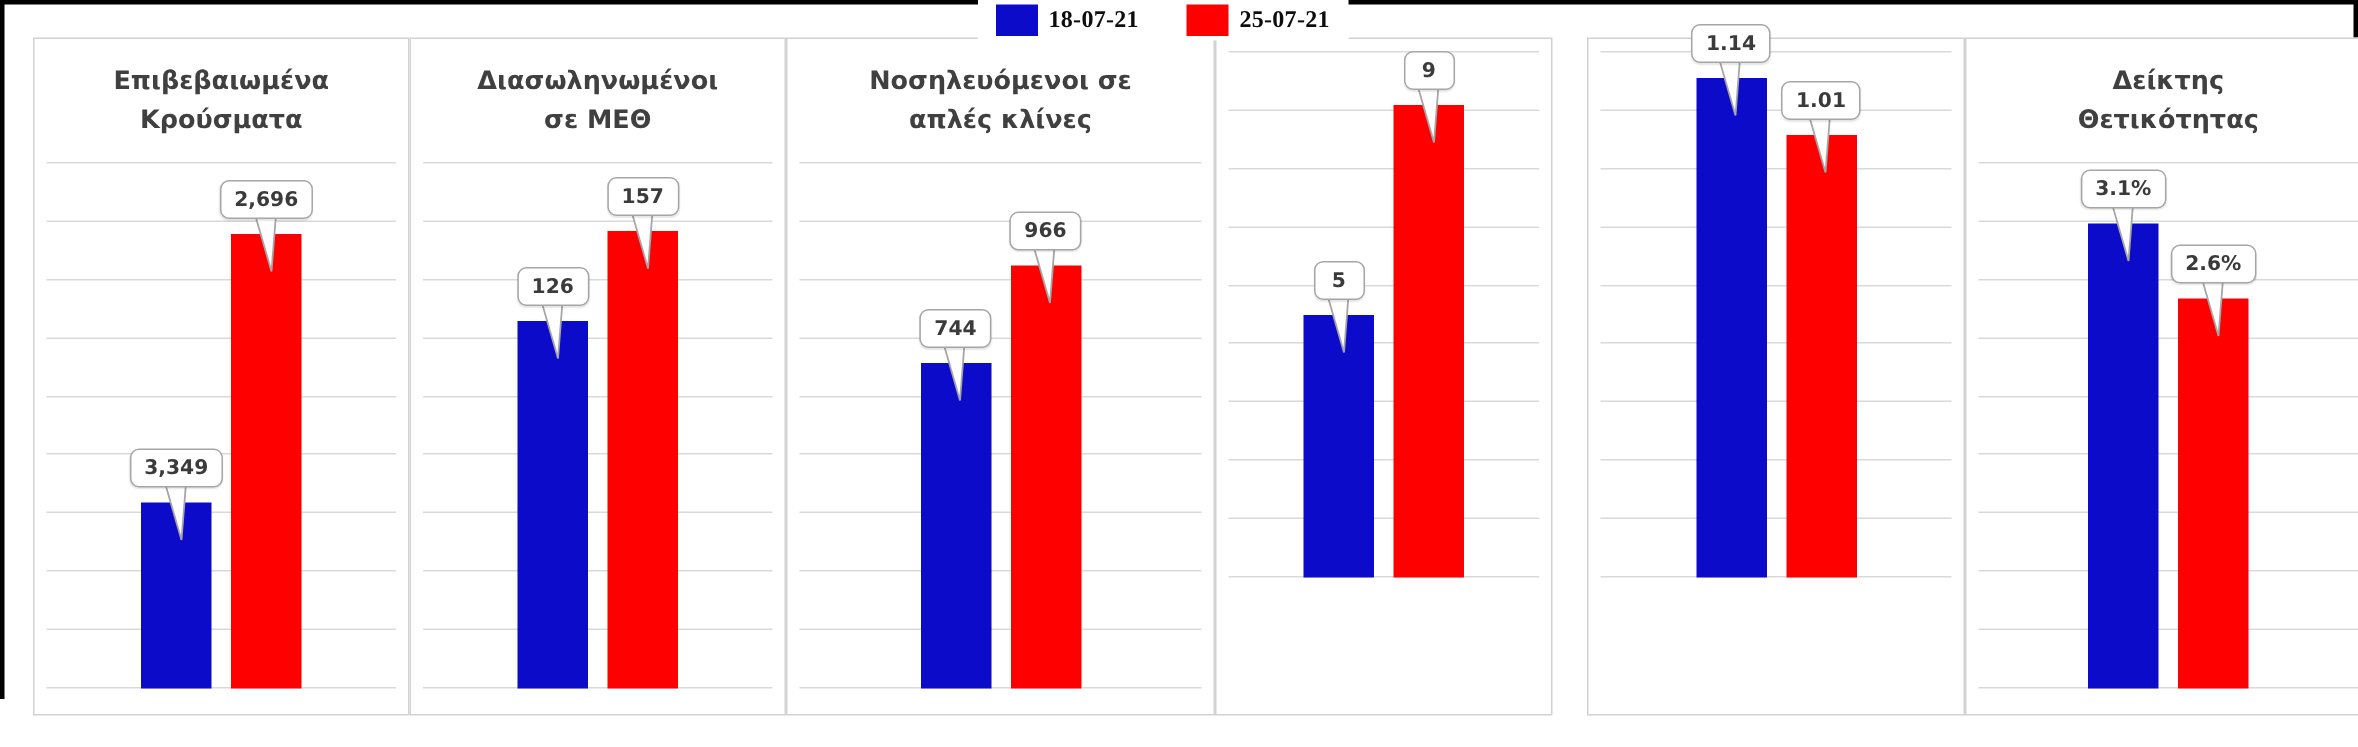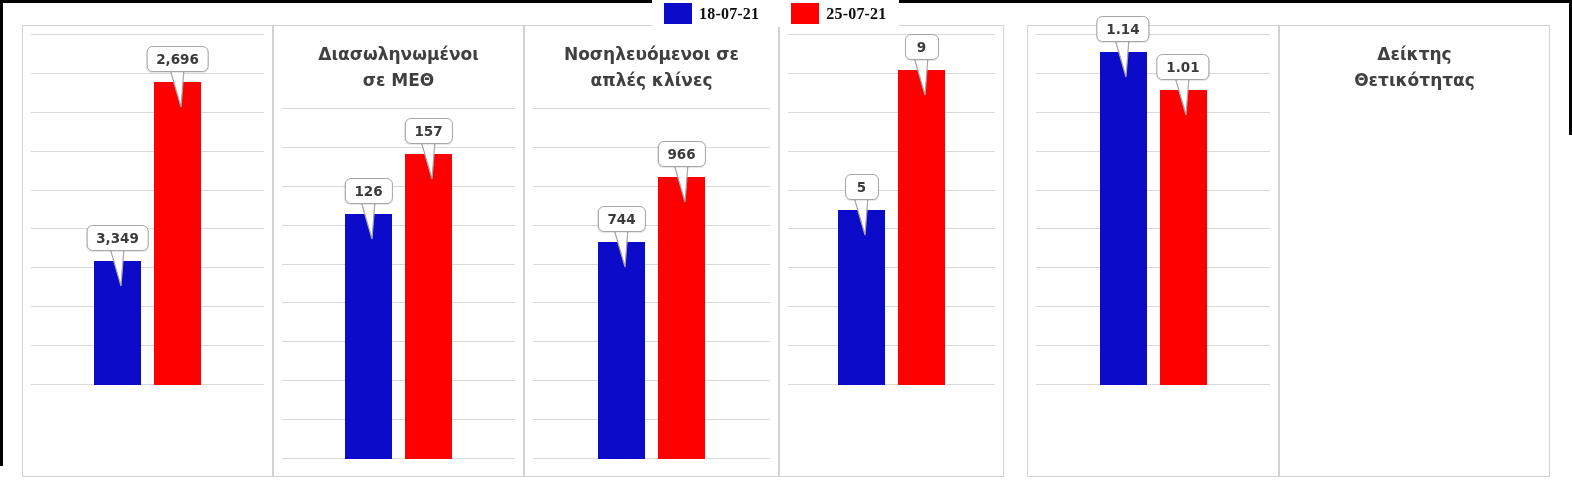--- a/index.html
+++ b/index.html
@@ -21,21 +21,21 @@
   .legend-item{display:flex;align-items:center;gap:7px;}
   .legend-swatch{width:28px;height:21px;display:inline-block;}
   .legend-label{font-size:16px;font-weight:bold;color:#0d0d0d;letter-spacing:0.2px;font-family:Liberation Serif, serif;}
 
   
   .panels{position:absolute;left:22px;top:25px;display:flex;z-index:2;}
   .panel{
     box-sizing:border-box;height:452px;background:#fff;
     border:1.5px solid #d2d2d2;padding-top:9px;
   }
-  .w1{width:251px}.w2{width:251px}.w3{width:255px}.w4{width:225px}.w5{width:252px}.w6{width:271px}
+  .w1{width:251px}.w2{width:251px}.w3{width:286px}.w4{width:225px}.w5{width:252px}.w6{width:271px}
   .gap{width:23px;height:452px;background:transparent;}
 
   .panel-title{
     height:64px;margin-bottom:10px;padding:0 6px;
     display:flex;align-items:center;justify-content:center;
     text-align:center;font-weight:bold;font-size:17px;line-height:26px;
     color:#404040;white-space:pre-line;
   }
   .plot{position:relative;height:350px;margin:0 8px;overflow:visible;}
   .gridline{position:absolute;left:0;right:0;height:1px;background:#d9d9d9;z-index:0;}
@@ -64,20 +64,22 @@
       <span class="legend-label">18-07-21</span>
     </div>
     <div class="legend-item">
       <span class="legend-swatch" style="background: rgb(254, 0, 0);"></span>
       <span class="legend-label">25-07-21</span>
     </div>
   </div>
 
   <div class="panels">
     <div class="panel w1">
+      <div class="panel-title">Επιβεβαιωμένα
+Κρούσματα</div>
       <div class="plot">
           <div class="gridline" style="bottom: 0px;"></div>
           <div class="gridline" style="bottom: 38.9px;"></div>
           <div class="gridline" style="bottom: 77.8px;"></div>
           <div class="gridline" style="bottom: 116.7px;"></div>
           <div class="gridline" style="bottom: 155.6px;"></div>
           <div class="gridline" style="bottom: 194.4px;"></div>
           <div class="gridline" style="bottom: 233.3px;"></div>
           <div class="gridline" style="bottom: 272.2px;"></div>
           <div class="gridline" style="bottom: 311.1px;"></div>
@@ -191,16 +193,38 @@
           <div class="bar" style="height: 295px; background: rgb(254, 0, 0); left: calc(50% + 6.5px);"></div>
           <svg width="24" height="40" class="callout-tail" style="left: calc(50% + 18px); bottom: 269px;">
             <polygon points="4,1 18,1 15,39" fill="#ffffff" stroke="#a6a6a6" stroke-width="1.2"></polygon>
           </svg>
           <div class="callout-box" style="left: calc(50% + 30px); bottom: 305px;">1.01</div>
         </div>
     </div>
     <div class="panel w6">
       <div class="panel-title">Δείκτης
 Θετικότητας</div>
+      <div class="plot">
+          <div class="gridline" style="bottom: 0px;"></div>
+          <div class="gridline" style="bottom: 38.9px;"></div>
+          <div class="gridline" style="bottom: 77.8px;"></div>
+          <div class="gridline" style="bottom: 116.7px;"></div>
+          <div class="gridline" style="bottom: 155.6px;"></div>
+          <div class="gridline" style="bottom: 194.4px;"></div>
+          <div class="gridline" style="bottom: 233.3px;"></div>
+          <div class="gridline" style="bottom: 272.2px;"></div>
+          <div class="gridline" style="bottom: 311.1px;"></div>
+          <div class="gridline" style="bottom: 350px;"></div>
+          <div class="bar" style="height: 310px; background: rgb(11, 11, 201); left: calc(50% - 53.5px);"></div>
+          <svg width="24" height="40" class="callout-tail" style="left: calc(50% - 42px); bottom: 284px;">
+            <polygon points="4,1 18,1 15,39" fill="#ffffff" stroke="#a6a6a6" stroke-width="1.2"></polygon>
+          </svg>
+          <div class="callout-box" style="left: calc(50% - 30px); bottom: 320px;">3.1%</div>
+          <div class="bar" style="height: 260px; background: rgb(254, 0, 0); left: calc(50% + 6.5px);"></div>
+          <svg width="24" height="40" class="callout-tail" style="left: calc(50% + 18px); bottom: 234px;">
+            <polygon points="4,1 18,1 15,39" fill="#ffffff" stroke="#a6a6a6" stroke-width="1.2"></polygon>
+          </svg>
+          <div class="callout-box" style="left: calc(50% + 30px); bottom: 270px;">2.6%</div>
+        </div>
     </div>
   </div>
 
 </div>
 
 </body></html>

